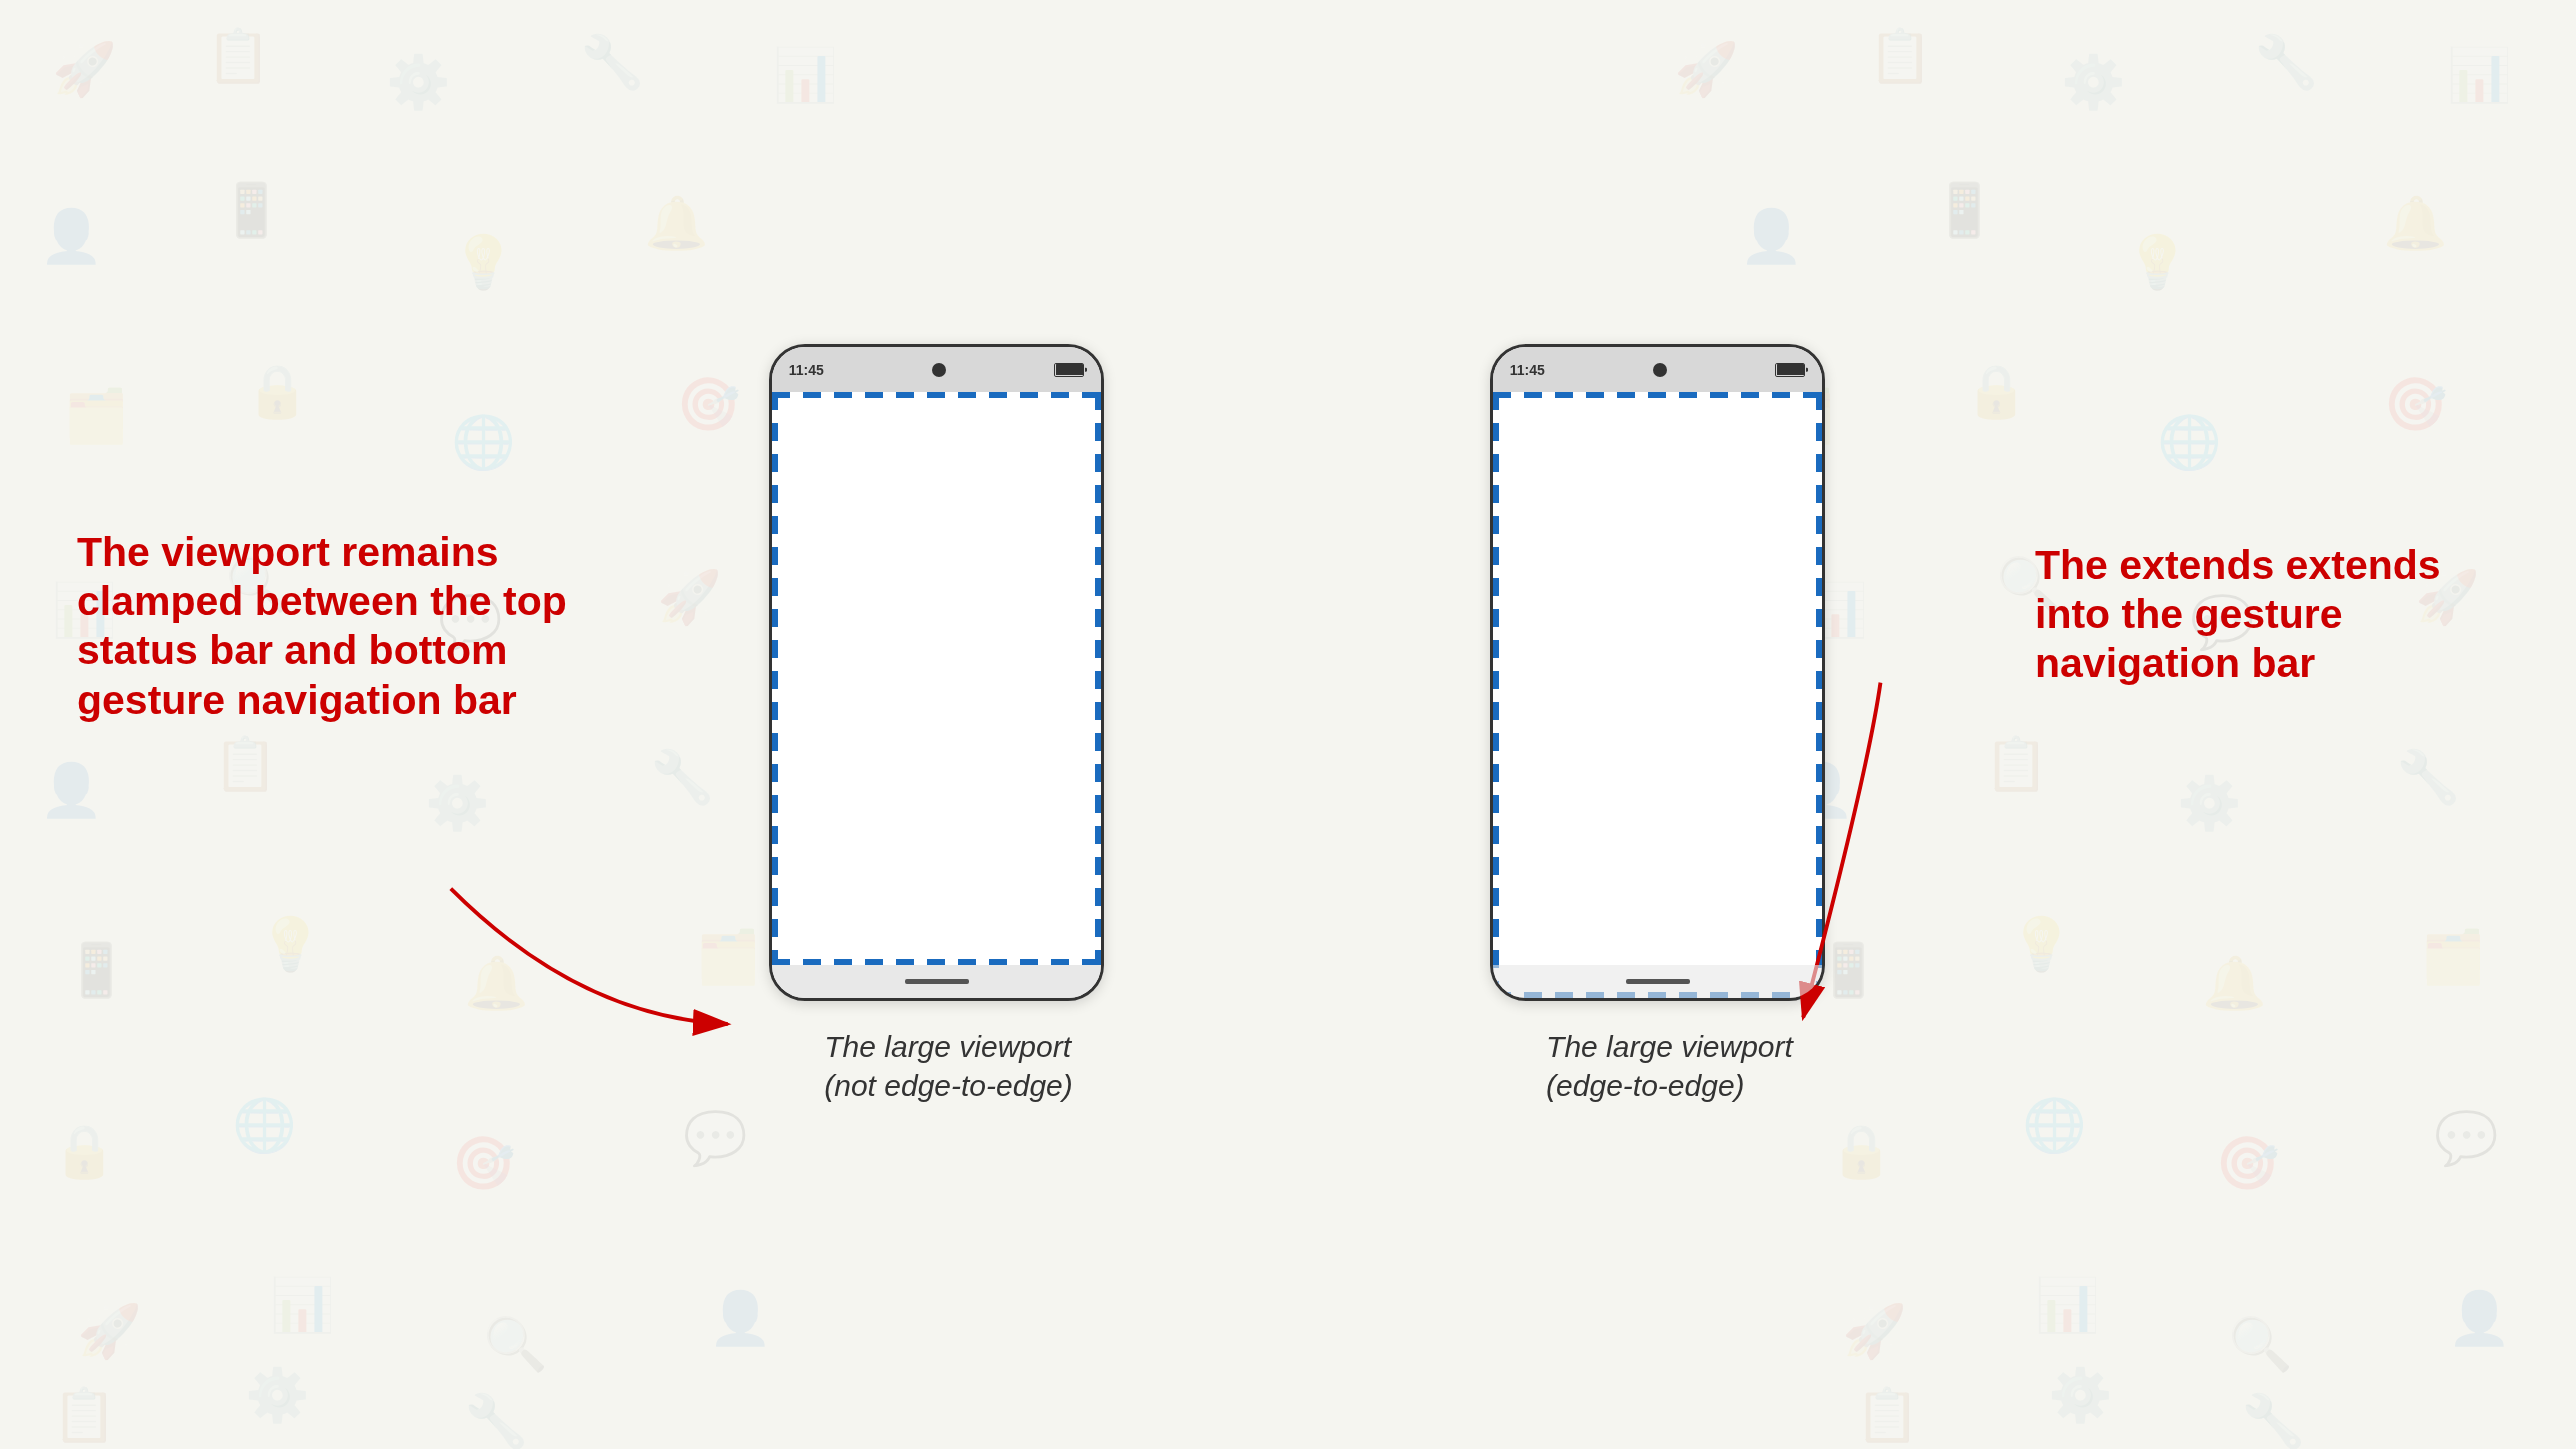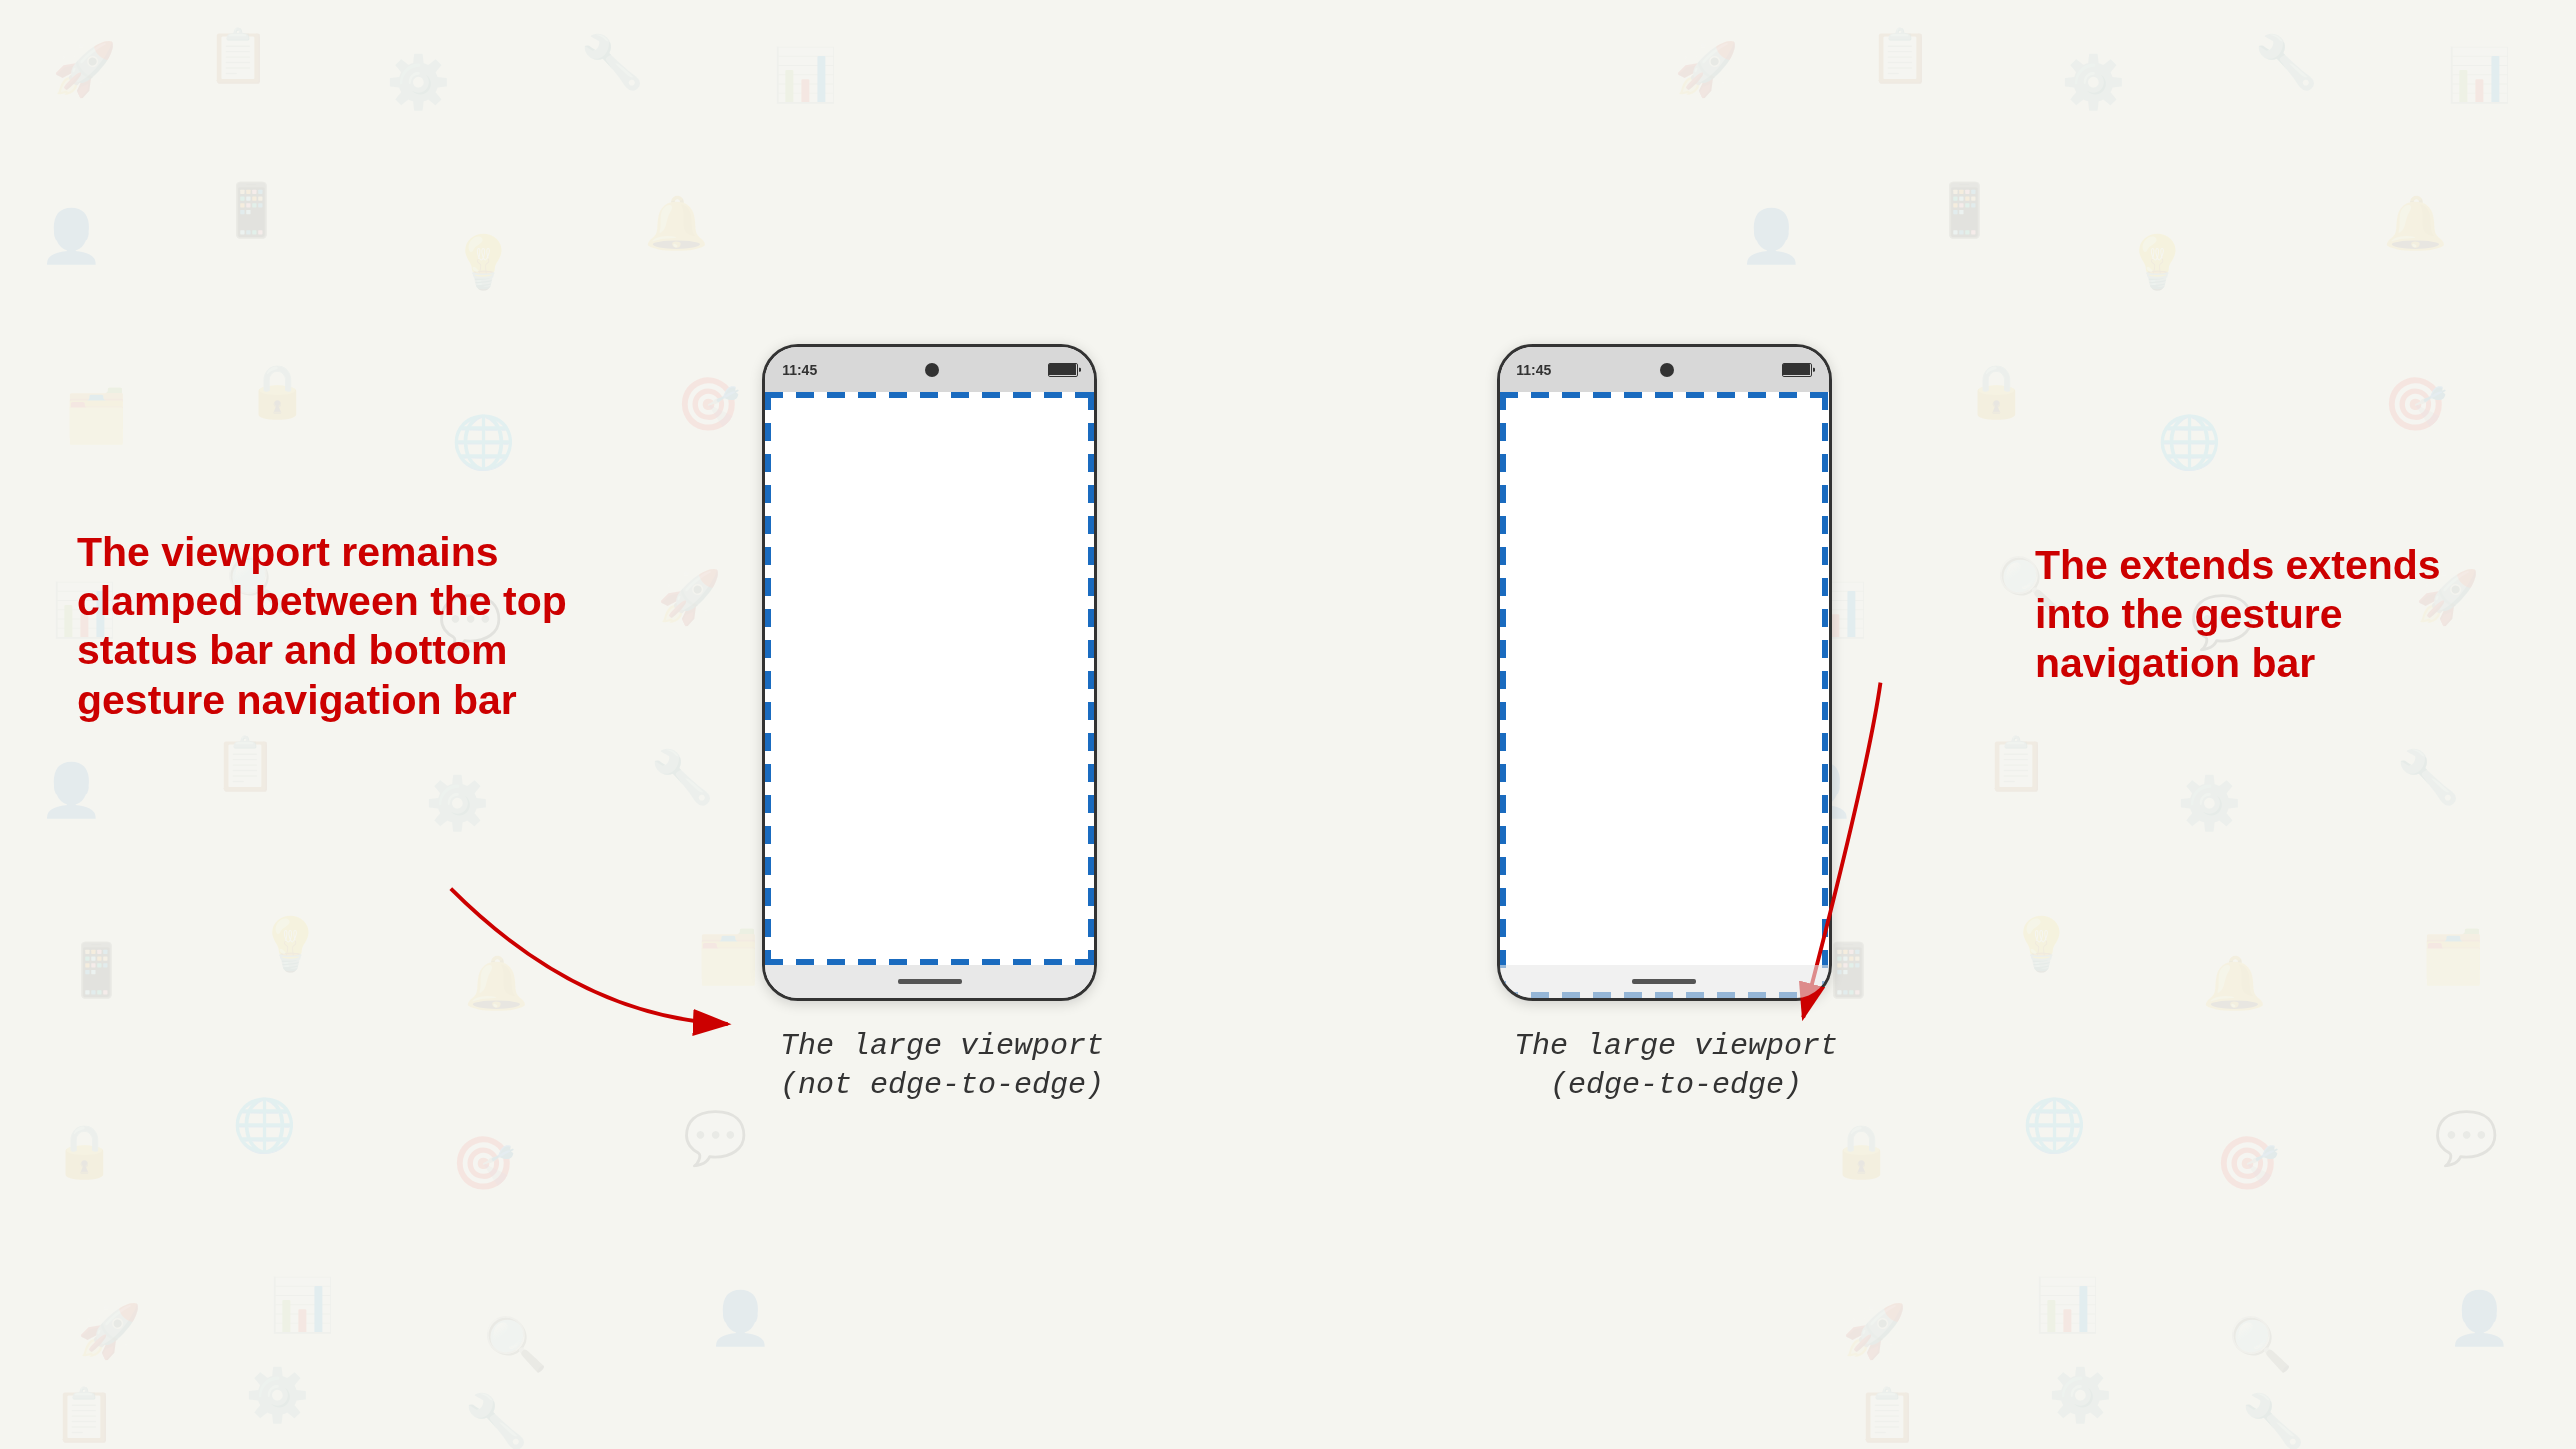--- a/index.html
+++ b/index.html
@@ -150,25 +150,24 @@
     .nav-home-indicator {
       width: 39px;
       height: 3.2px;
       background: #555;
       border-radius: 1.9px;
     }
 
     
     .phone-caption {
       margin-top: 18px;
-      text-align: center;
       font-style: italic;
       font-size: 18px;
       color: #333;
-      font-family: Liberation Mono, monospace;
+      font-family: Liberation Sans, sans-serif;
       line-height: 1.3;
       margin-left: 24px;
     }
 
     
     .annotation {
       position: absolute;
       color: #cc0000;
       font-family: Liberation Sans, sans-serif;
       font-weight: 900;

